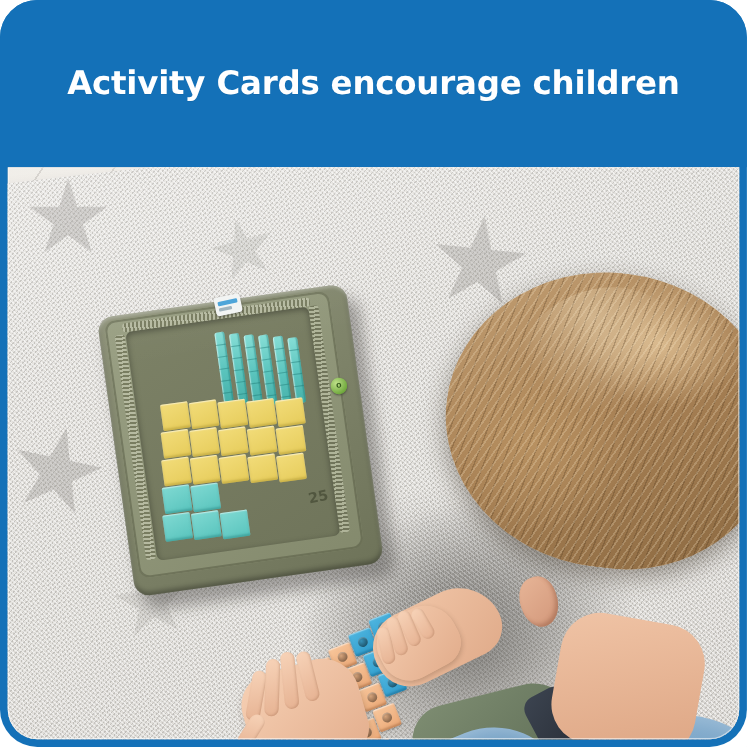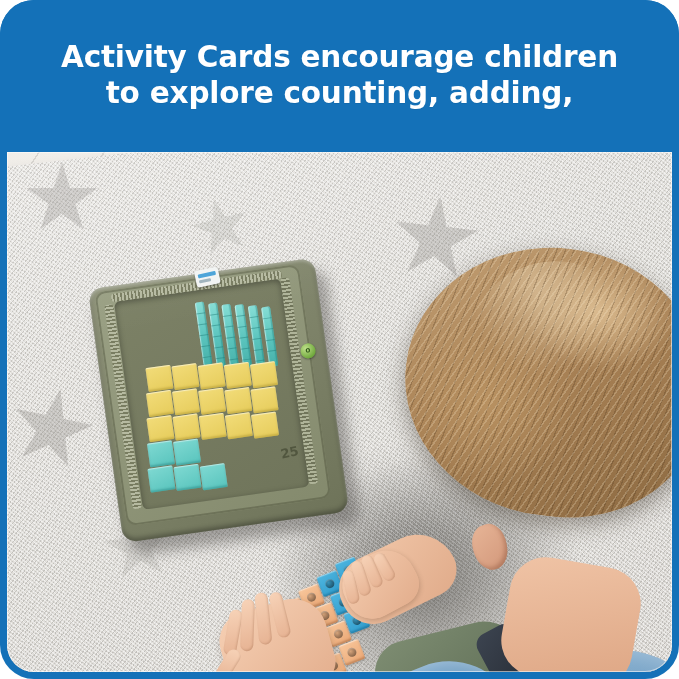--- a/index.html
+++ b/index.html
@@ -312,21 +312,20 @@
   }
 </style>
 </head>
 <body>
 
 <div class="card">
 
   <div class="header">
     <h1 class="headline">
       <span class="ln">Activity Cards encourage children</span>
-      <span class="ln">to explore counting, adding,</span>
     </h1>
   </div>
 
   <div class="photo-frame">
     <div class="photo">
 
       <div class="wood"></div>
 
       <div class="carpet"></div>
       <div class="carpet-edge"></div>

